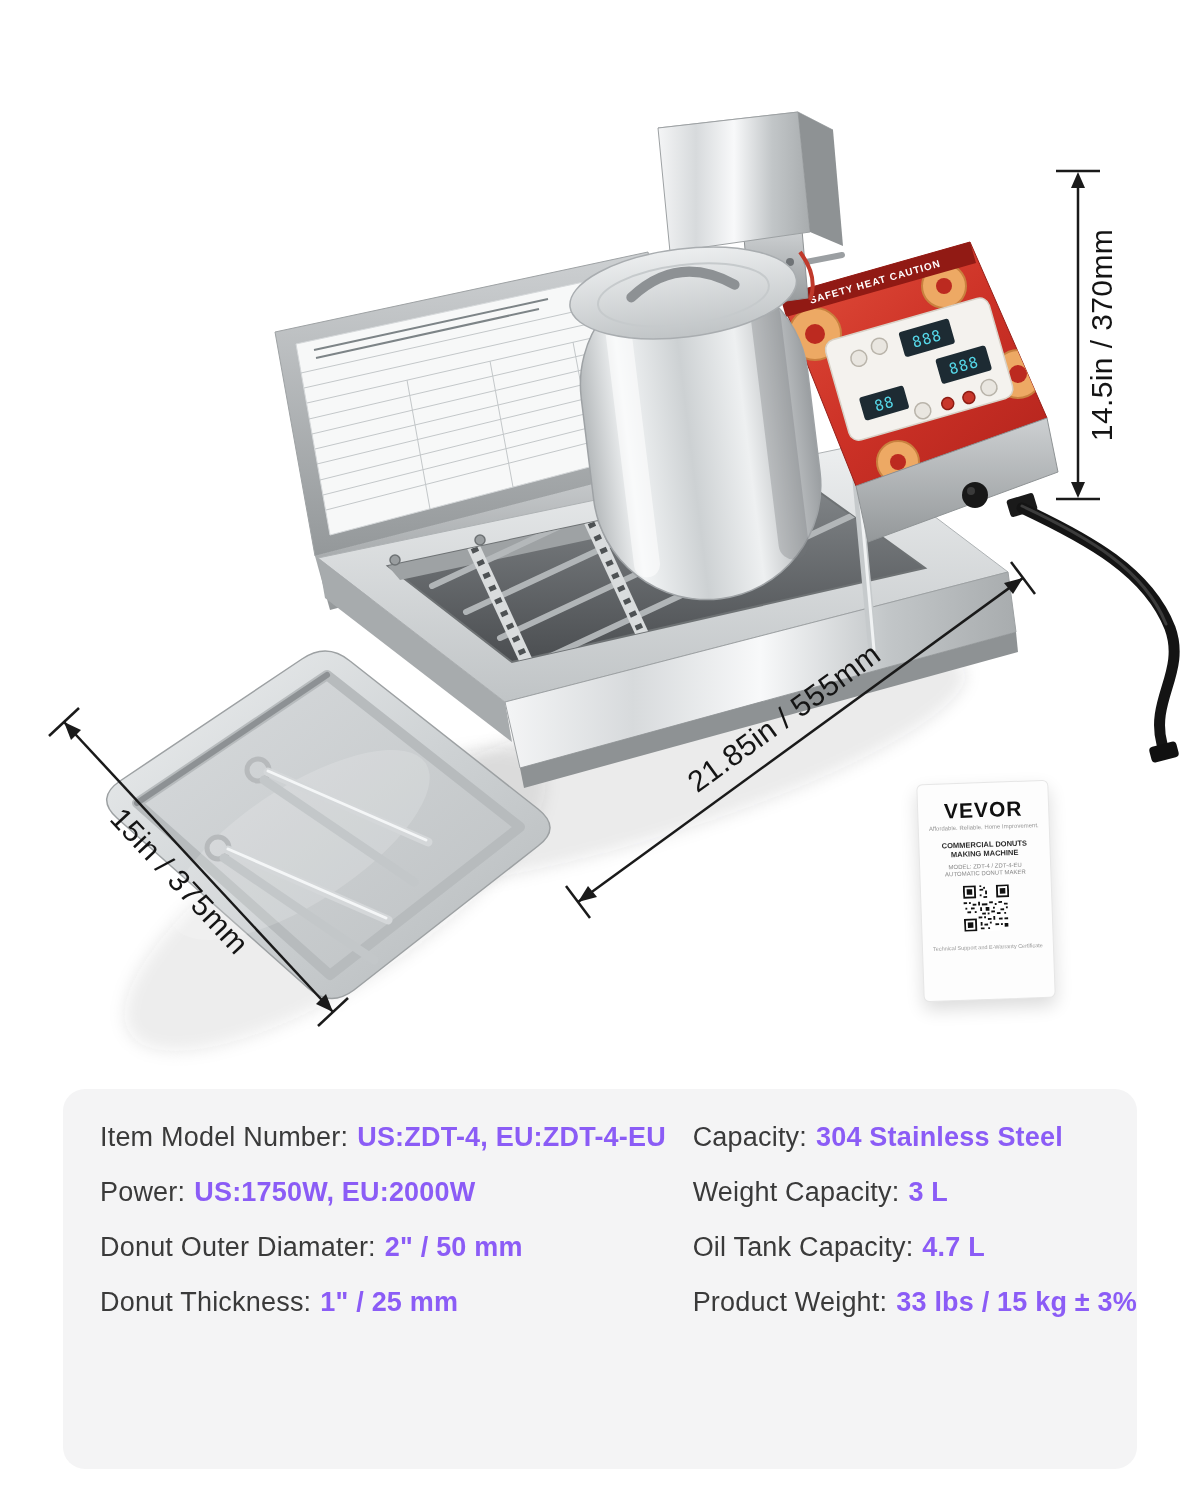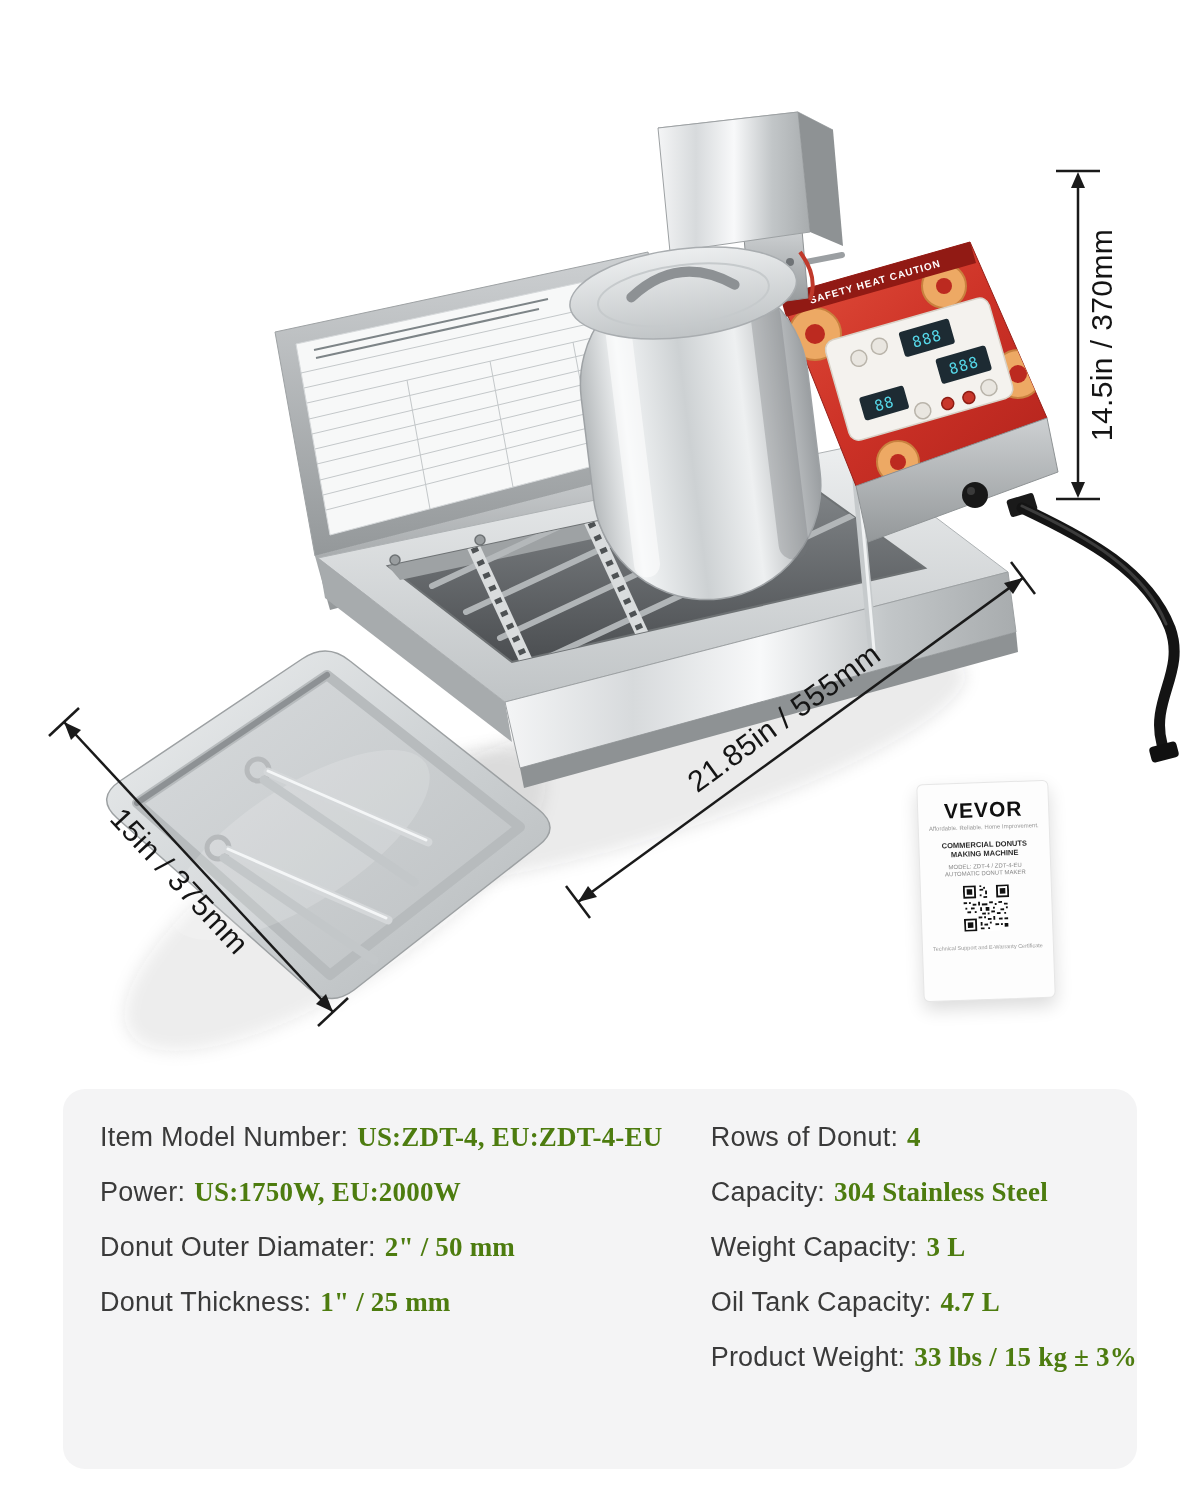--- a/index.html
+++ b/index.html
@@ -33,21 +33,21 @@
   .specs-panel{
     position:absolute;left:63px;top:1089px;width:1074px;height:380px;
     background:#f4f4f5;border-radius:22px;box-sizing:border-box;
     padding:34px 0 0 37px;
   }
   .specs-cols{display:flex;}
   .col-left{width:635px;}
   .col-right{flex:1;}
   .spec-row{font-size:27px;line-height:28px;margin-bottom:27px;color:#3a3a3a;letter-spacing:.2px;white-space:nowrap;}
   .spec-label{color:#3a3a3a;}
-  .spec-value{color:#4d7c0f;font-weight:bold;margin-left:9px;font-family:Liberation Serif, serif;}
+  .spec-value{color:#8b5cf6;font-weight:bold;margin-left:9px;}
   .spec-row.full{margin-bottom:0;}
 </style>
 </head>
 <body>
 
 <div class="canvas">
 
   <svg class="scene" width="1200" height="1100" viewBox="0 0 1200 1100">
     <defs>
       <linearGradient id="gSteelV" x1="0" y1="0" x2="1" y2="0">
@@ -327,23 +327,20 @@
         </div>
         <div class="spec-row">
           <span class="spec-label">Donut Outer Diamater:</span><span class="spec-value">2" / 50 mm</span>
         </div>
         <div class="spec-row">
           <span class="spec-label">Donut Thickness:</span><span class="spec-value">1" / 25 mm</span>
         </div>
       </div>
       <div class="col-right">
         <div class="spec-row">
-          <span class="spec-label">Rows of Donut:</span><span class="spec-value">4</span>
-        </div>
-        <div class="spec-row">
           <span class="spec-label">Capacity:</span><span class="spec-value">304 Stainless Steel</span>
         </div>
         <div class="spec-row">
           <span class="spec-label">Weight Capacity:</span><span class="spec-value">3 L</span>
         </div>
         <div class="spec-row">
           <span class="spec-label">Oil Tank Capacity:</span><span class="spec-value">4.7 L</span>
         </div>
         <div class="spec-row">
           <span class="spec-label">Product Weight:</span><span class="spec-value">33 lbs / 15 kg ± 3%</span>

